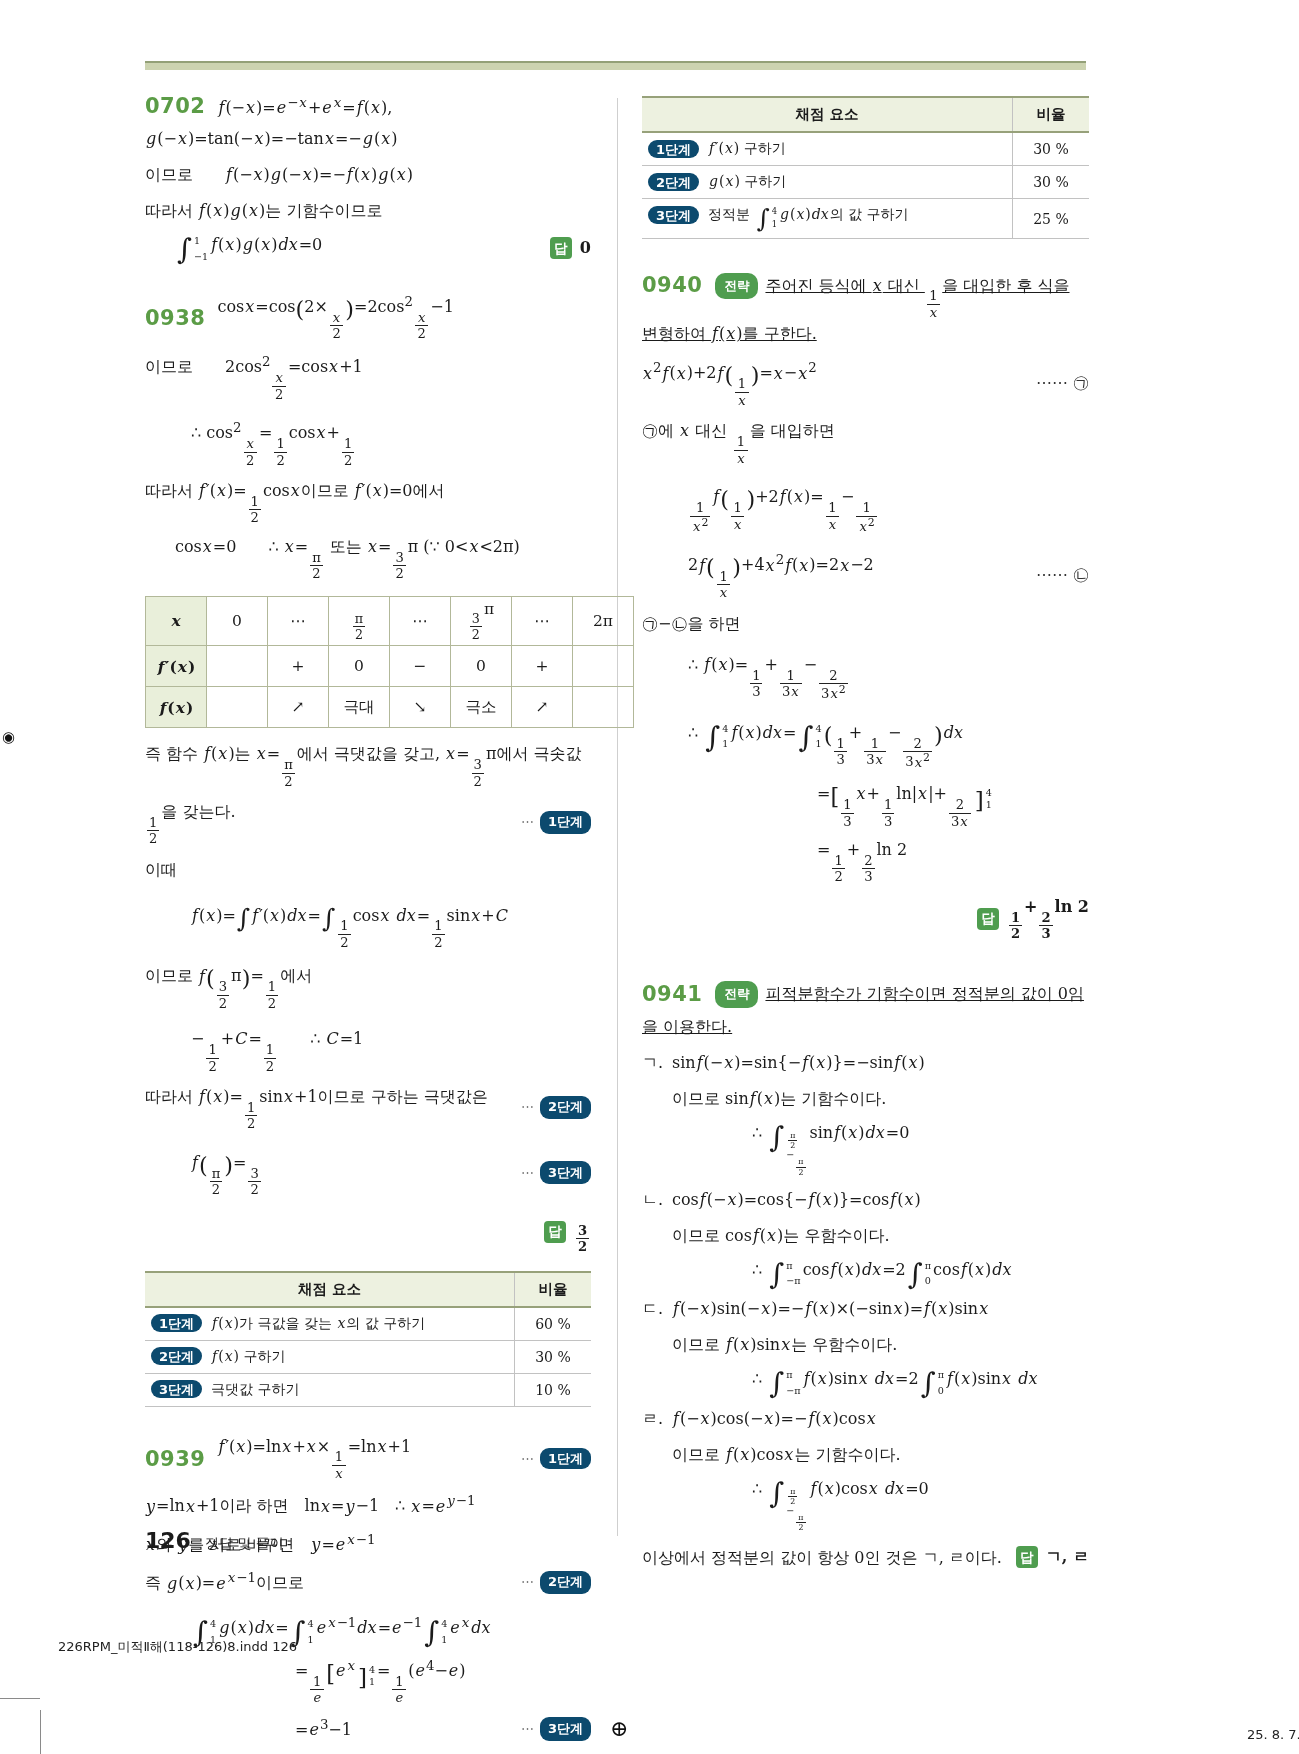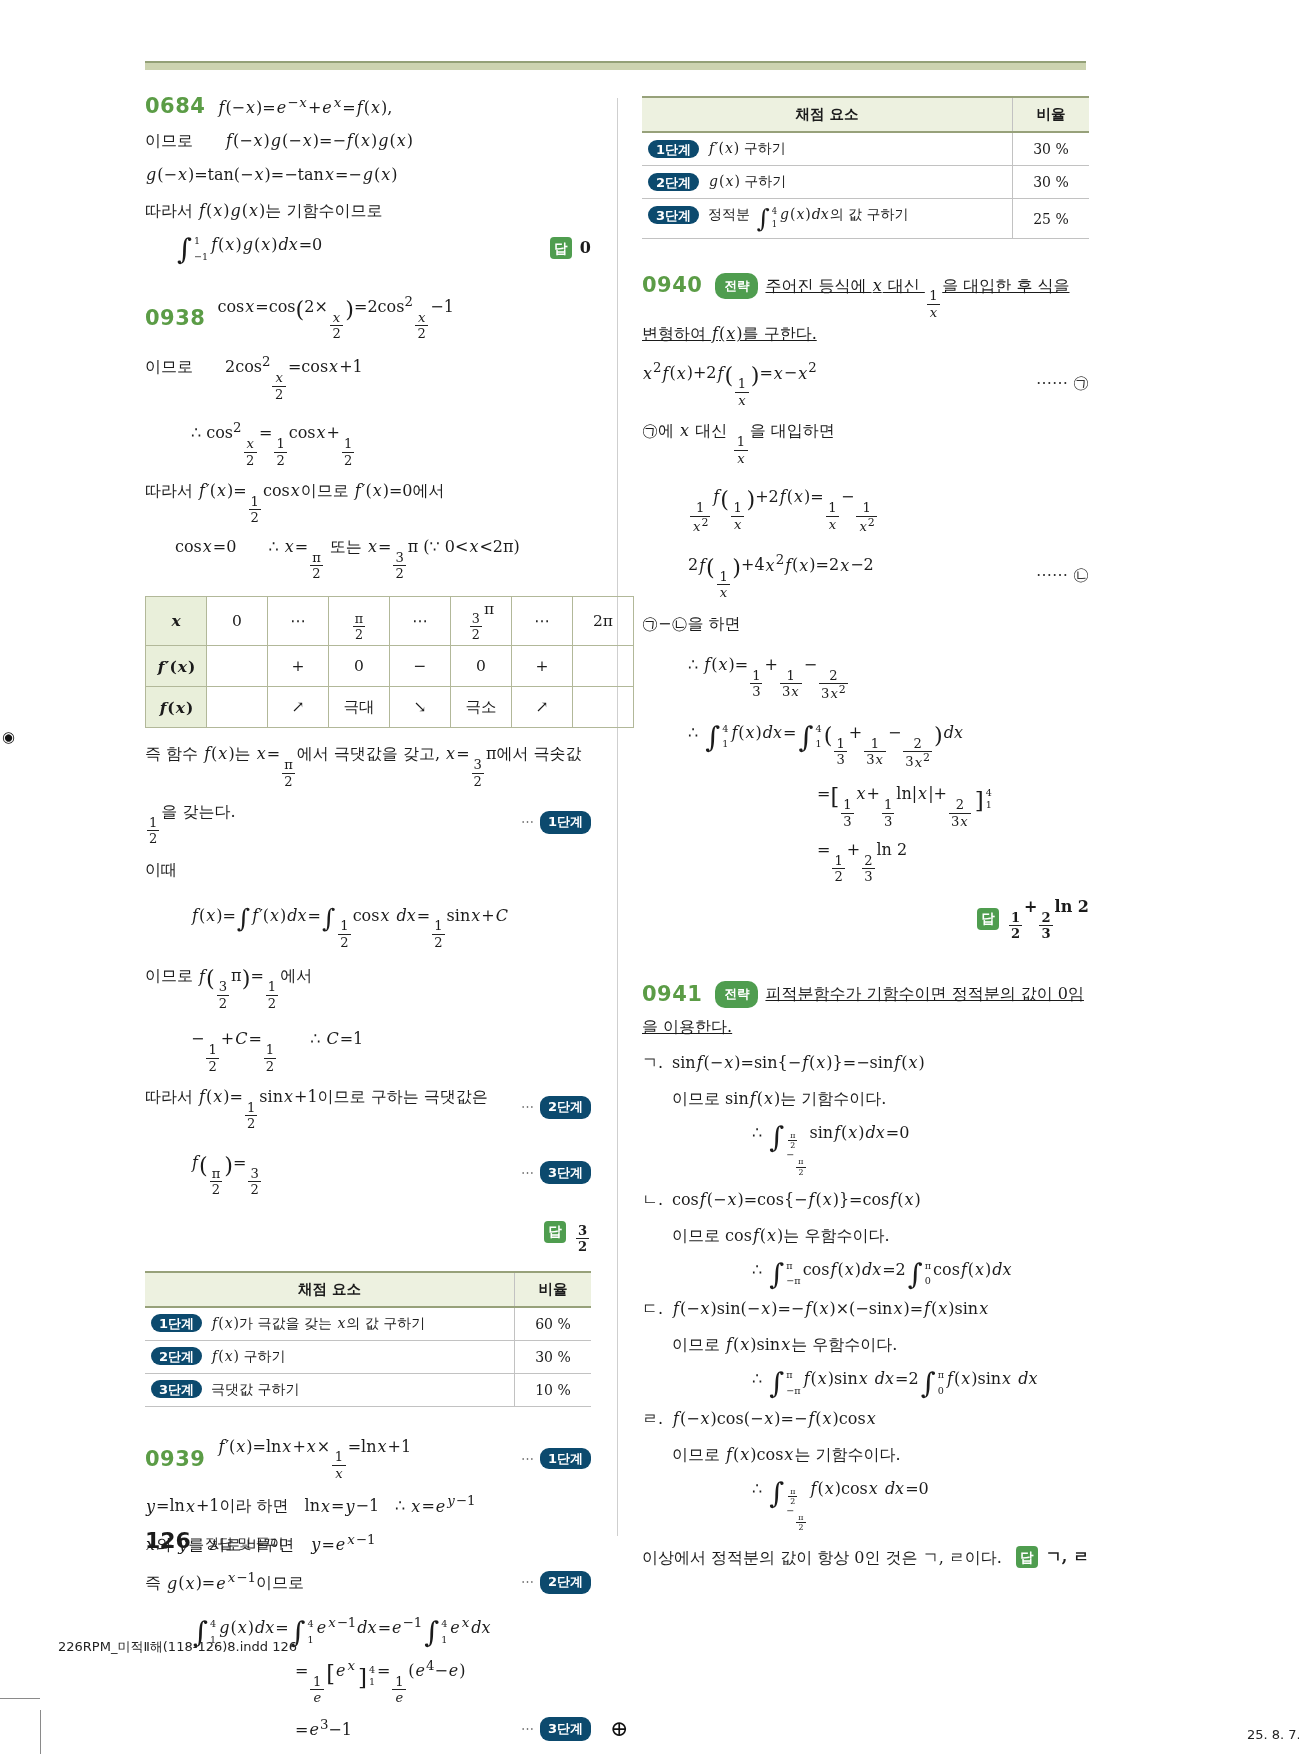--- a/index.html
+++ b/index.html
@@ -95,25 +95,25 @@
 <body>
 
 <div class="top-rule"></div>
 <div class="divider"></div>
 <span class="regmark-left">◉</span>
 
 <div class="col" id="colL">
 
   <section>
     <div class="phead">
-      <span class="pno">0684</span>
+      <span class="pno">0702</span>
       <span class="mth"><i>f</i>(−<i>x</i>)=<i>e</i><sup>−<i>x</i></sup>+<i>e</i><sup><i>x</i></sup>=<i>f</i>(<i>x</i>),</span>
     </div>
+    <div class="ln mth"><i>g</i>(−<i>x</i>)=tan(−<i>x</i>)=−tan<i>x</i>=−<i>g</i>(<i>x</i>)</div>
     <div class="ln mth kr">이므로  <i>f</i>(−<i>x</i>)<i>g</i>(−<i>x</i>)=−<i>f</i>(<i>x</i>)<i>g</i>(<i>x</i>)</div>
-    <div class="ln mth"><i>g</i>(−<i>x</i>)=tan(−<i>x</i>)=−tan<i>x</i>=−<i>g</i>(<i>x</i>)</div>
     <div class="ln mth kr">따라서 <i>f</i>(<i>x</i>)<i>g</i>(<i>x</i>)는 기함수이므로</div>
     <div class="ln flex p30">
       <span class="mth"><span class="ig">
             <span class="s">∫</span>
             <span class="lm">
               <span class="u">1</span>
               <span class="l">−1</span>
             </span>
           </span><i>f</i>(<i>x</i>)<i>g</i>(<i>x</i>)<i>dx</i>=0</span>
       <span class="ansinline">

